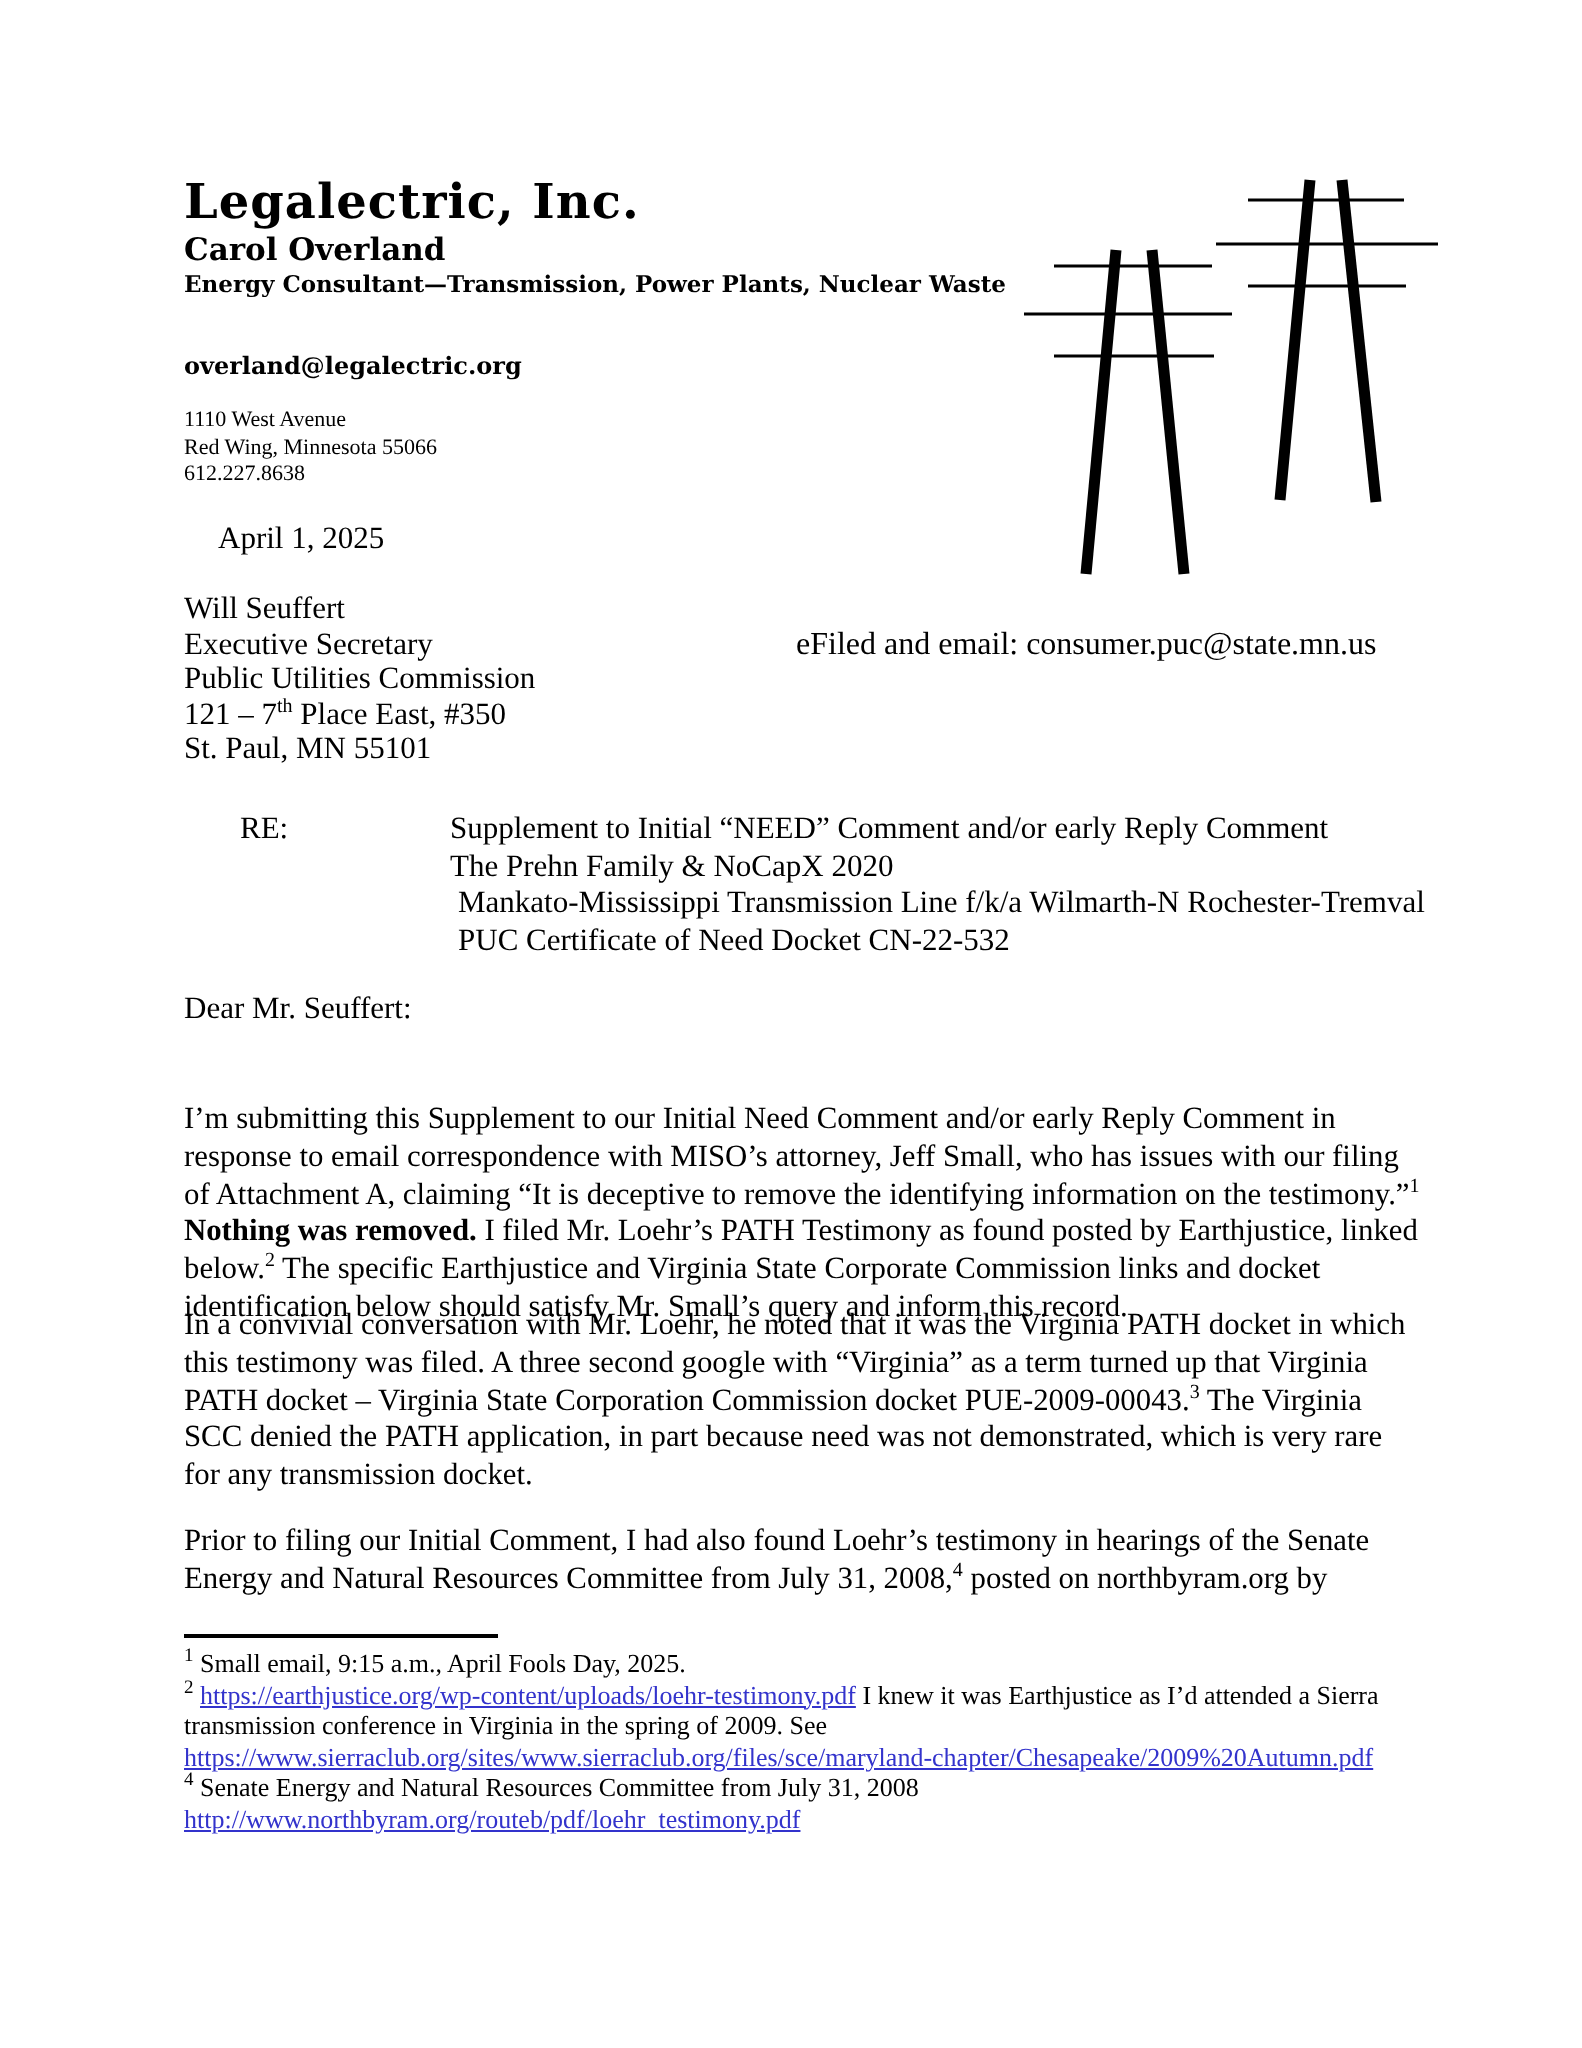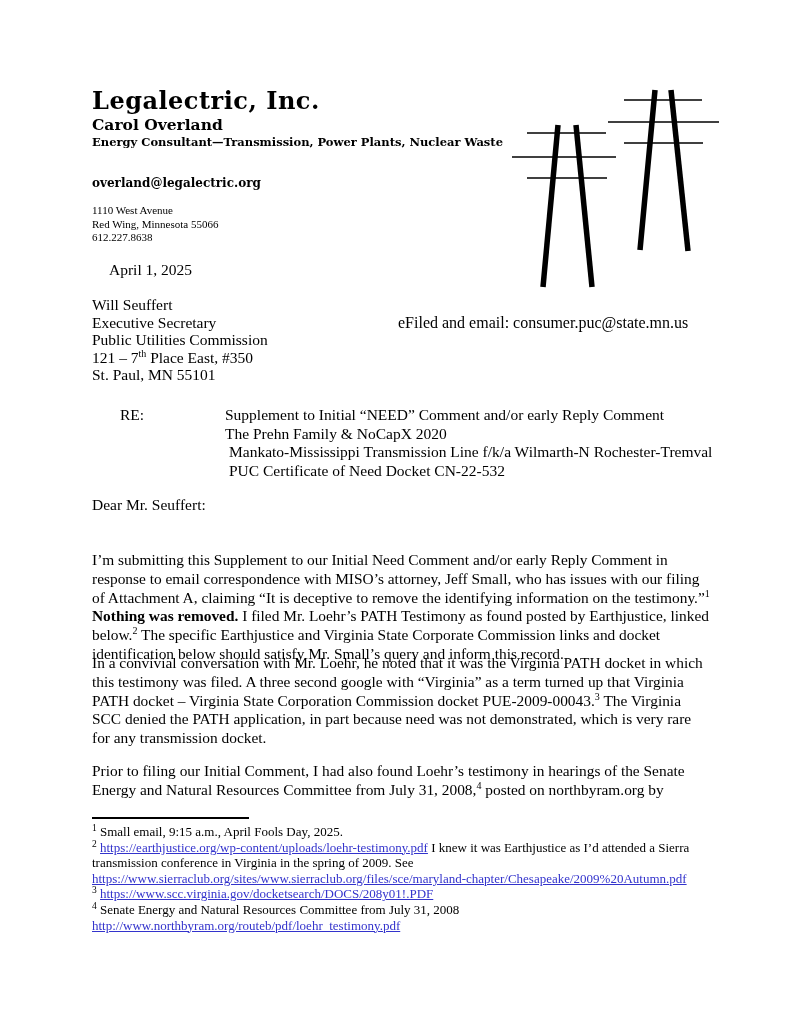--- a/index.html
+++ b/index.html
@@ -115,17 +115,16 @@
 
   <div class="para p2"><span>In a convivial conversation with Mr. Loehr, he noted that it was the Virginia PATH docket in which this testimony was filed. A three second google with “Virginia” as a term turned up that Virginia PATH docket – Virginia State Corporation Commission docket PUE-2009-00043.</span><sup class="ref">3</sup><span>  The Virginia SCC denied the PATH application, in part because need was not demonstrated, which is very rare for any transmission docket.</span></div>
 
   <div class="para p3"><span>Prior to filing our Initial Comment, I had also found Loehr’s testimony in hearings of the Senate Energy and Natural Resources Committee from July 31, 2008,</span><sup class="ref">4</sup><span> posted on northbyram.org by</span></div>
 
   <div class="fn-rule"></div>
 
   <div class="footnotes">
     <div><sup>1</sup> <span>Small email, 9:15 a.m., April Fools Day, 2025.</span></div>
     <div><sup>2</sup> <a class="link">https://earthjustice.org/wp-content/uploads/loehr-testimony.pdf</a><span> I knew it was Earthjustice as I’d attended a Sierra transmission conference in Virginia in the spring of 2009. See </span><a class="link nowrap">https://www.sierraclub.org/sites/www.sierraclub.org/files/sce/maryland-chapter/Chesapeake/2009%20Autumn.pdf</a></div>
-    <div><sup>3</sup> <a class="link">https://www.scc.virginia.gov/docketsearch/DOCS/208y01!.PDF</a></div>
     <div><sup>4</sup> <span>Senate Energy and Natural Resources Committee from July 31, 2008</span><br><a class="link">http://www.northbyram.org/routeb/pdf/loehr_testimony.pdf</a></div>
   </div>
 
 </div>
 
 </body></html>

